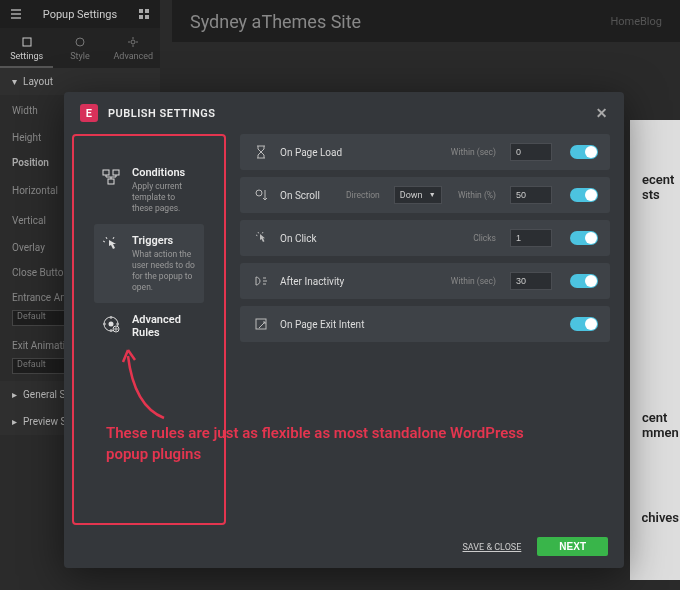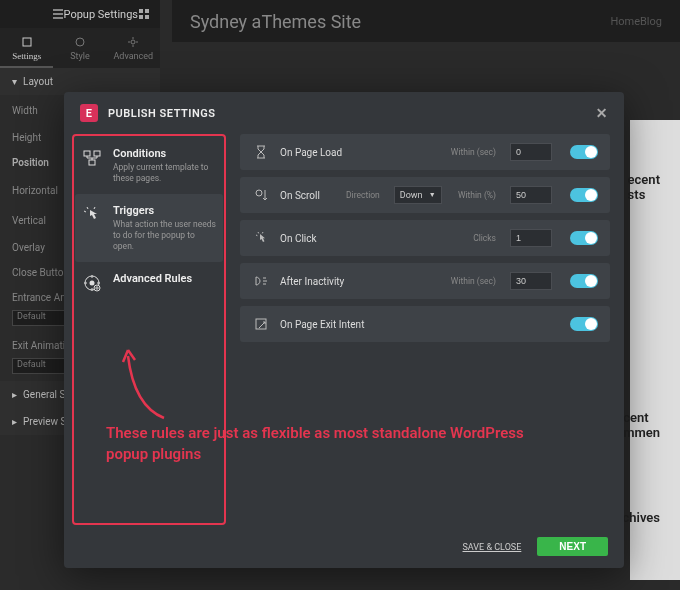--- a/index.html
+++ b/index.html
@@ -4,43 +4,43 @@
 <style>
 * { margin: 0; padding: 0; box-sizing: border-box; }
 body { width: 680px; height: 590px; background: #1a1a1a; font-family: -apple-system, BlinkMacSystemFont, "Segoe UI", Roboto, sans-serif; color: #aaa; font-size: 11px; overflow: hidden; position: relative; }
 
 
 .bg-page { position: absolute; top: 0; left: 0; right: 0; bottom: 0; background: #2a2a2a; }
 .bg-topbar { position: absolute; top: 0; left: 172px; right: 0; height: 42px; background: #1e1e1e; display: flex; align-items: center; padding: 0 18px; }
 .bg-title { color: #888; font-size: 18px; font-weight: 400; }
 .bg-nav { margin-left: auto; display: flex; color: #555; font-size: 11px; }
 .bg-sidebg { position: absolute; top: 120px; right: 0; width: 50px; height: 460px; background: #ddd; }
-.bg-side-label { position: absolute; right: 20px; font-size: 13px; font-weight: 600; color: #222; }
+.bg-side-label { position: absolute; right: 1px; font-size: 13px; font-weight: 600; color: #222; padding-left: 12px; }
 
 
 .editor-sidebar { position: absolute; top: 0; left: 0; width: 160px; height: 100%; background: #2b2b2b; color: #888; }
-.sidebar-head { height: 28px; background: #1e1e1e; display: flex; align-items: center; justify-content: flex-end; padding: 0 10px; font-size: 11px; color: #ccc; }
+.sidebar-head { height: 28px; background: #1e1e1e; display: flex; align-items: center; justify-content: space-between; padding: 0 10px; font-size: 11px; color: #ccc; }
 .sidebar-tabs { display: flex; background: #232323; }
 .sidebar-tab { flex: 1; text-align: center; padding: 8px 0 5px; font-size: 9px; color: #777; border-bottom: 2px solid transparent; }
-.sidebar-tab.active { color: #ccc; border-bottom: 2px solid #555; font-family: Liberation Serif, serif; }
+.sidebar-tab.active { color: #ccc; border-bottom: 2px solid #555; }
 .sidebar-tab .ticon { display: block; margin: 0 auto 3px; width: 12px; height: 12px; }
 .section-header { padding: 8px 12px; font-size: 10px; color: #bbb; background: #2f2f2f; display: flex; align-items: center; gap: 6px; }
 .ctrl-row { padding: 7px 12px; font-size: 10px; color: #888; display: flex; align-items: center; justify-content: space-between; }
 .ctrl-input-sm { width: 28px; height: 16px; background: #1e1e1e; border: 1px solid #444; }
 .ctrl-dropdown { width: 60px; height: 16px; background: #1e1e1e; border: 1px solid #444; font-size: 9px; color: #777; padding-left: 4px; }
 
 
 .modal { position: absolute; top: 92px; left: 64px; width: 560px; height: 476px; background: #34373b; border-radius: 4px; box-shadow: 0 8px 40px rgba(0,0,0,.5); display: flex; flex-direction: column; }
 .modal-head { display: flex; align-items: center; padding: 12px 16px; color: #eee; font-size: 11px; font-weight: 600; letter-spacing: .5px; }
 .mh-icon { width: 18px; height: 18px; background: #d7315a; border-radius: 3px; margin-right: 10px; display: flex; align-items: center; justify-content: center; color: #fff; font-size: 11px; }
 .mh-close { margin-left: auto; cursor: pointer; color: #aaa; font-size: 14px; }
 .modal-body { flex: 1; display: flex; padding: 0 14px 0 8px; gap: 14px; }
 
 
-.settings-col { width: 154px; display: flex; flex-direction: column; gap: 0; border: 2px solid #e4354f; border-radius: 4px; padding: 1px; position: relative; }
+.settings-col { width: 154px; display: flex; flex-direction: column; gap: 0; border: 2px solid #e4354f; border-radius: 4px; padding: 20px; position: relative; }
 .setting-card { display: flex; gap: 10px; padding: 10px 6px; border-radius: 3px; cursor: pointer; }
 .setting-card.active { background: #3e4247; }
 .setting-card .sicon { width: 22px; height: 22px; flex-shrink: 0; display: flex; align-items: center; justify-content: center; }
 .setting-card .stitle { font-size: 11px; font-weight: 600; color: #eee; margin-bottom: 2px; }
 .setting-card .sdesc { font-size: 8.5px; color: #999; line-height: 1.3; }
 
 
 .triggers-col { flex: 1; display: flex; flex-direction: column; gap: 7px; }
 .trigger-row { background: #3e4247; border-radius: 3px; padding: 9px 12px; display: flex; align-items: center; gap: 10px; min-height: 36px; }
 .trigger-row .ticon { width: 18px; height: 18px; display: flex; align-items: center; justify-content: center; flex-shrink: 0; }

